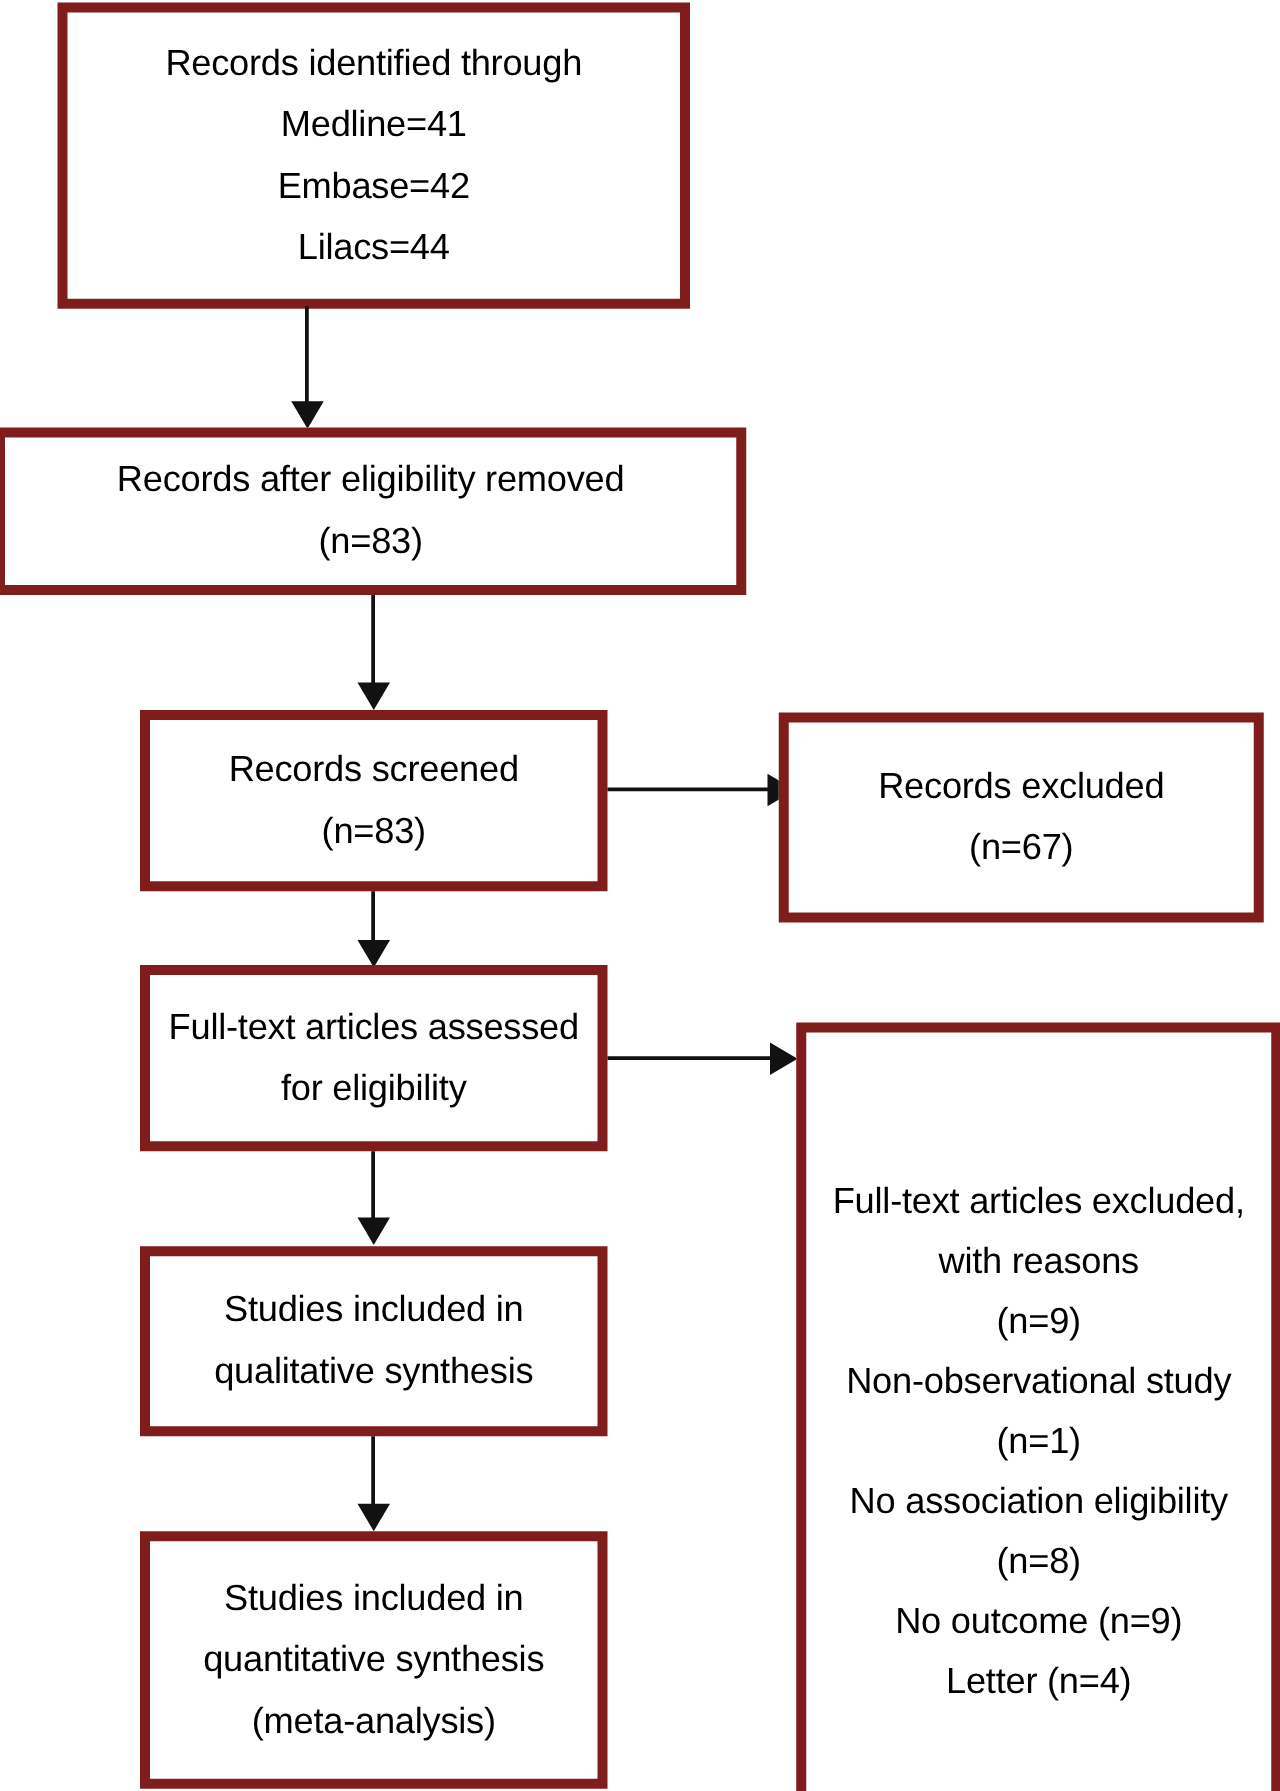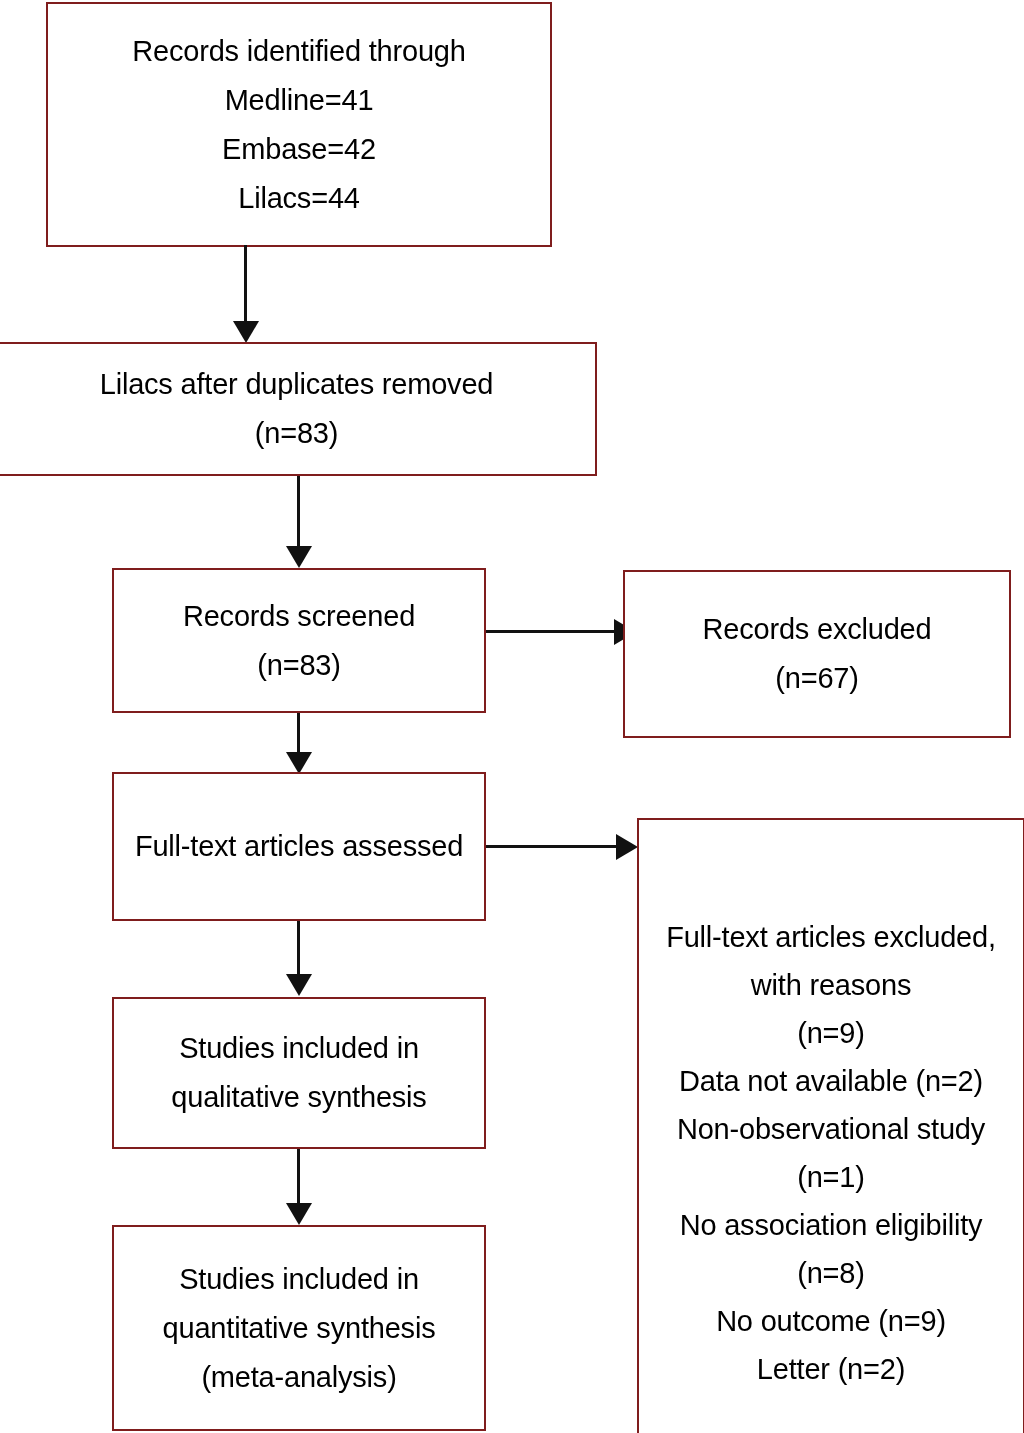--- a/index.html
+++ b/index.html
@@ -16,21 +16,21 @@
     position: relative;
     width: 1024px;
     height: 1433px;
     background: #ffffff;
     overflow: hidden;
   }
 
   .node {
     position: absolute;
     box-sizing: border-box;
-    border: 2px solid #7f1d1d;
+    border: 8px solid #7f1d1d;
     background: #ffffff;
     display: flex;
     flex-direction: column;
     align-items: center;
     justify-content: center;
     text-align: center;
   }
   .node .line {
     display: block;
     white-space: nowrap;
@@ -132,21 +132,21 @@
     <span class="line">Embase=42</span>
     <span class="line">Lilacs=44</span>
   </div>
 
   <div class="conn" id="arrow-identified-duplicates">
     <span class="stem-v"></span>
     <span class="head-down"></span>
   </div>
 
   <div class="node" id="node-duplicates">
-    <span class="line">Lilacs after duplicates removed</span>
+    <span class="line">Records after eligibility removed</span>
     <span class="line">(n=83)</span>
   </div>
 
   <div class="conn" id="arrow-duplicates-screened">
     <span class="stem-v"></span>
     <span class="head-down"></span>
   </div>
 
   <div class="node" id="node-screened">
     <span class="line">Records screened</span>
@@ -163,38 +163,38 @@
     <span class="line">(n=67)</span>
   </div>
 
   <div class="conn" id="arrow-screened-fulltext">
     <span class="stem-v"></span>
     <span class="head-down"></span>
   </div>
 
   <div class="node" id="node-fulltext">
     <span class="line">Full-text articles assessed</span>
+    <span class="line">for eligibility</span>
   </div>
 
   <div class="conn" id="arrow-fulltext-excluded">
     <span class="stem-h"></span>
     <span class="head-right"></span>
   </div>
 
   <div class="node" id="node-ft-excluded">
     <span class="line">Full-text articles excluded,</span>
     <span class="line">with reasons</span>
     <span class="line">(n=9)</span>
-    <span class="line">Data not available (n=2)</span>
     <span class="line">Non-observational study</span>
     <span class="line">(n=1)</span>
     <span class="line">No association eligibility</span>
     <span class="line">(n=8)</span>
     <span class="line">No outcome (n=9)</span>
-    <span class="line">Letter (n=2)</span>
+    <span class="line">Letter (n=4)</span>
   </div>
 
   <div class="conn" id="arrow-fulltext-qualitative">
     <span class="stem-v"></span>
     <span class="head-down"></span>
   </div>
 
   <div class="node" id="node-qualitative">
     <span class="line">Studies included in</span>
     <span class="line">qualitative synthesis</span>

